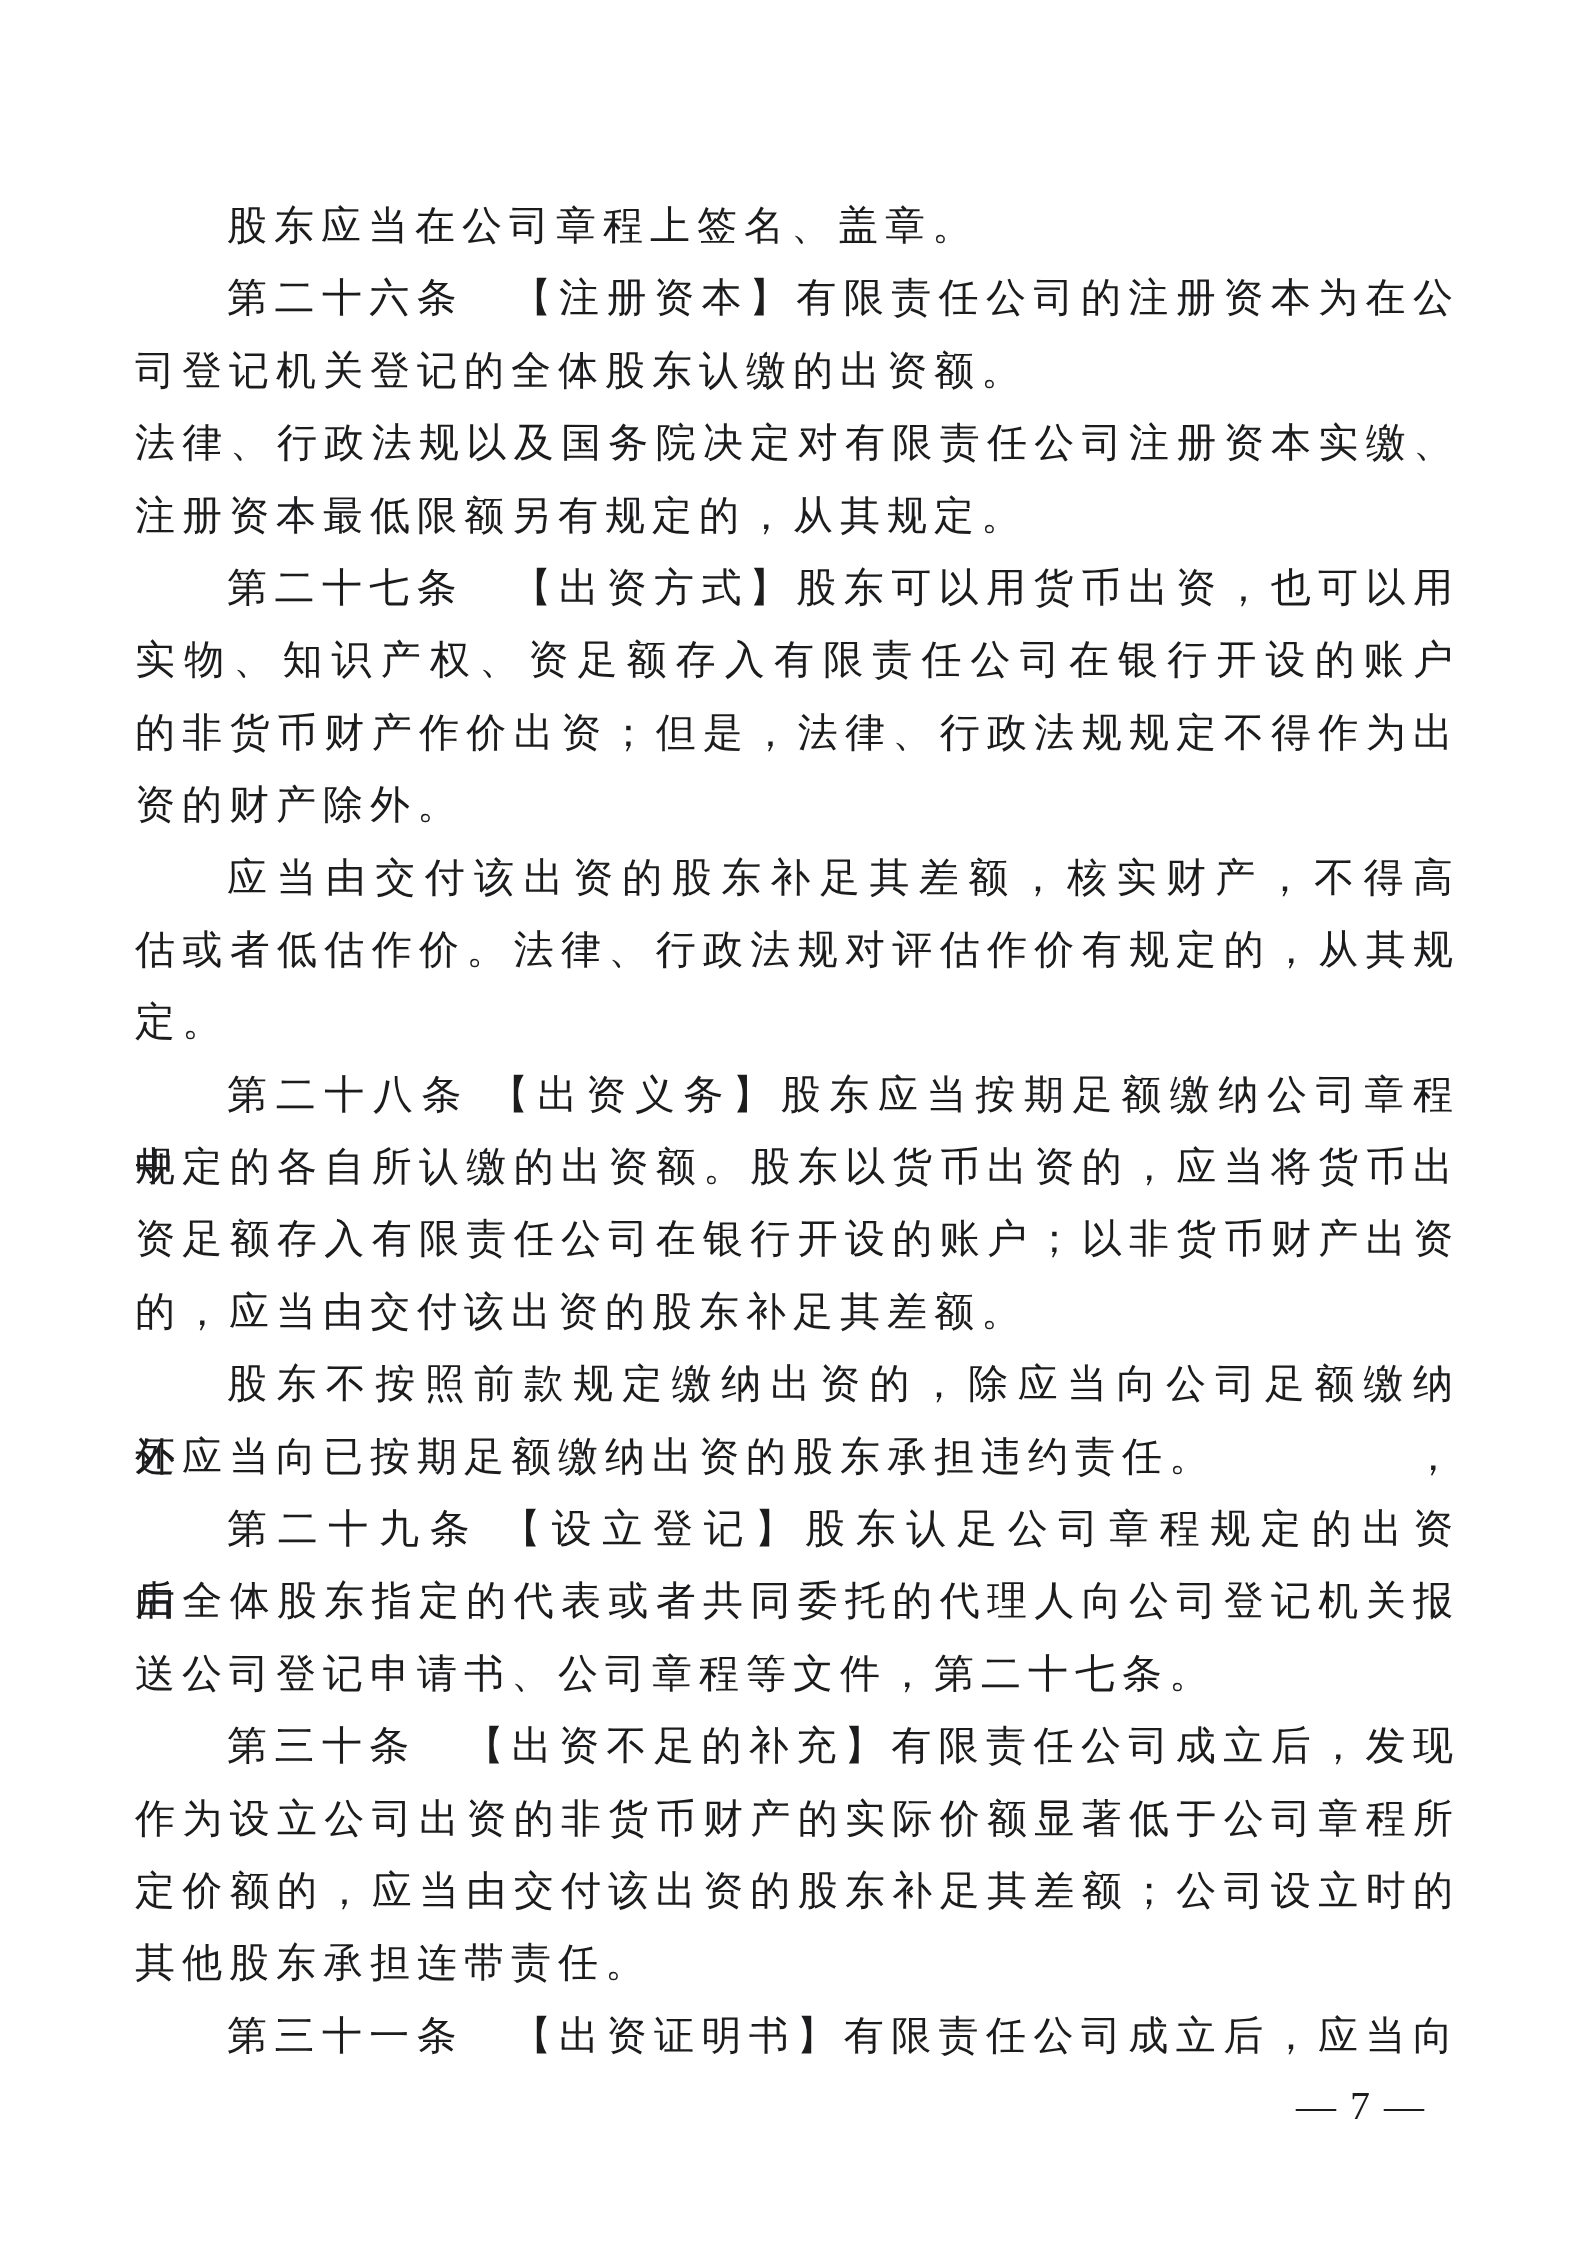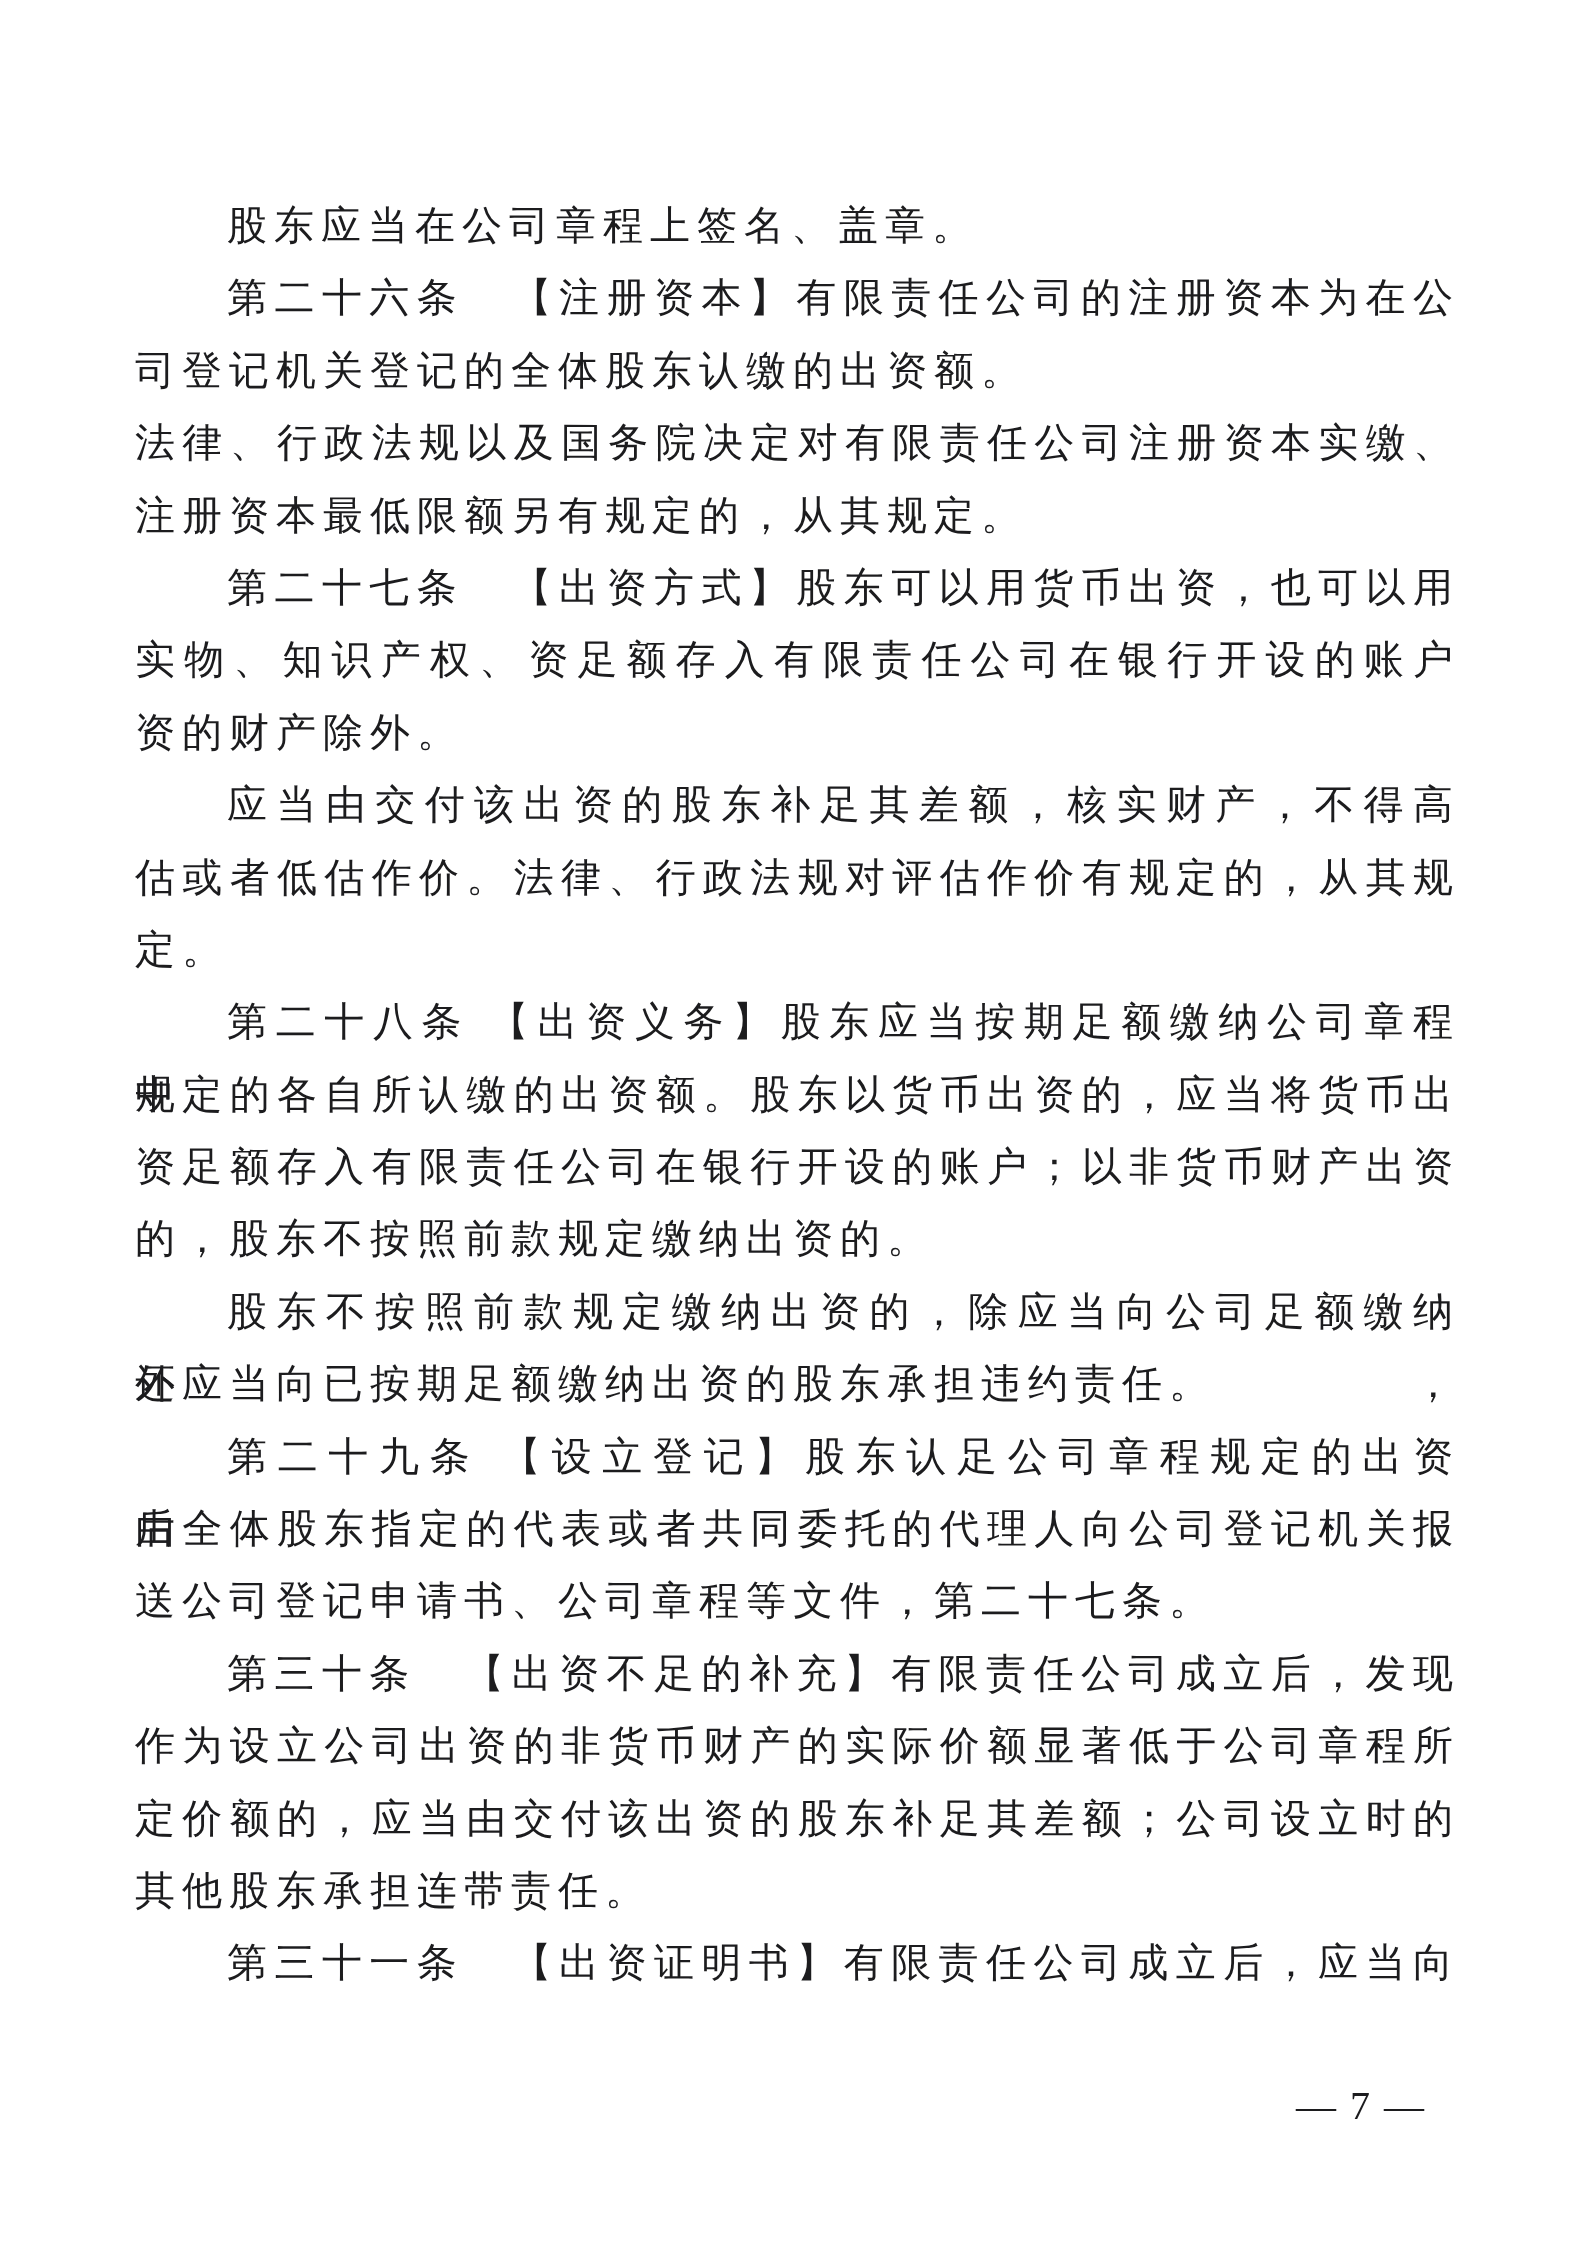--- a/index.html
+++ b/index.html
@@ -53,28 +53,29 @@
 
 <div class="page">
   <div class="content" id="document-body">
       <div class="text-line indent">股东应当在公司章程上签名、盖章。</div>
       <div class="text-line indent fill">第二十六条　【注册资本】有限责任公司的注册资本为在公</div>
       <div class="text-line">司登记机关登记的全体股东认缴的出资额。</div>
       <div class="text-line fill">法律、行政法规以及国务院决定对有限责任公司注册资本实缴、</div>
       <div class="text-line">注册资本最低限额另有规定的，从其规定。</div>
       <div class="text-line indent fill">第二十七条　【出资方式】股东可以用货币出资，也可以用</div>
       <div class="text-line fill">实物、知识产权、资足额存入有限责任公司在银行开设的账户</div>
+      <div class="text-line fill">的非货币财产作价出资；但是，法律、行政法规规定不得作为出</div>
       <div class="text-line">资的财产除外。</div>
       <div class="text-line indent fill">应当由交付该出资的股东补足其差额，核实财产，不得高</div>
       <div class="text-line fill">估或者低估作价。法律、行政法规对评估作价有规定的，从其规</div>
       <div class="text-line">定。</div>
       <div class="text-line indent fill">第二十八条 【出资义务】股东应当按期足额缴纳公司章程中</div>
       <div class="text-line fill">规定的各自所认缴的出资额。股东以货币出资的，应当将货币出</div>
       <div class="text-line fill">资足额存入有限责任公司在银行开设的账户；以非货币财产出资</div>
-      <div class="text-line">的，股东不按照前款规定缴纳出资的。</div>
+      <div class="text-line">的，应当由交付该出资的股东补足其差额。</div>
       <div class="text-line indent fill">股东不按照前款规定缴纳出资的，除应当向公司足额缴纳外，</div>
       <div class="text-line">还应当向已按期足额缴纳出资的股东承担违约责任。</div>
       <div class="text-line indent fill">第二十九条 【设立登记】股东认足公司章程规定的出资后，</div>
       <div class="text-line fill">由全体股东指定的代表或者共同委托的代理人向公司登记机关报</div>
       <div class="text-line">送公司登记申请书、公司章程等文件，第二十七条。</div>
       <div class="text-line indent fill">第三十条　【出资不足的补充】有限责任公司成立后，发现</div>
       <div class="text-line fill">作为设立公司出资的非货币财产的实际价额显著低于公司章程所</div>
       <div class="text-line fill">定价额的，应当由交付该出资的股东补足其差额；公司设立时的</div>
       <div class="text-line">其他股东承担连带责任。</div>
       <div class="text-line indent fill">第三十一条　【出资证明书】有限责任公司成立后，应当向</div>

